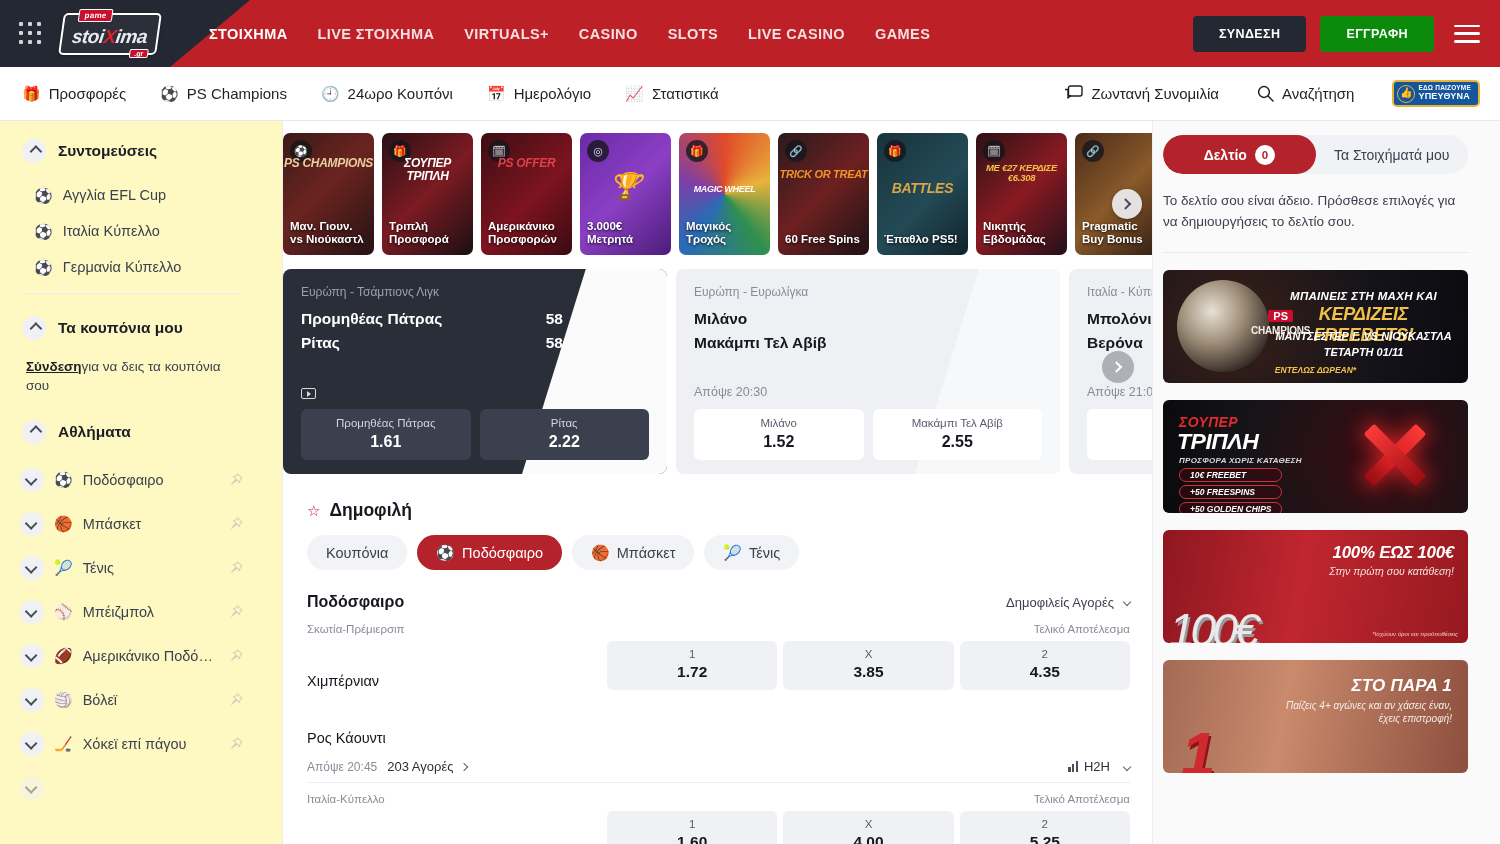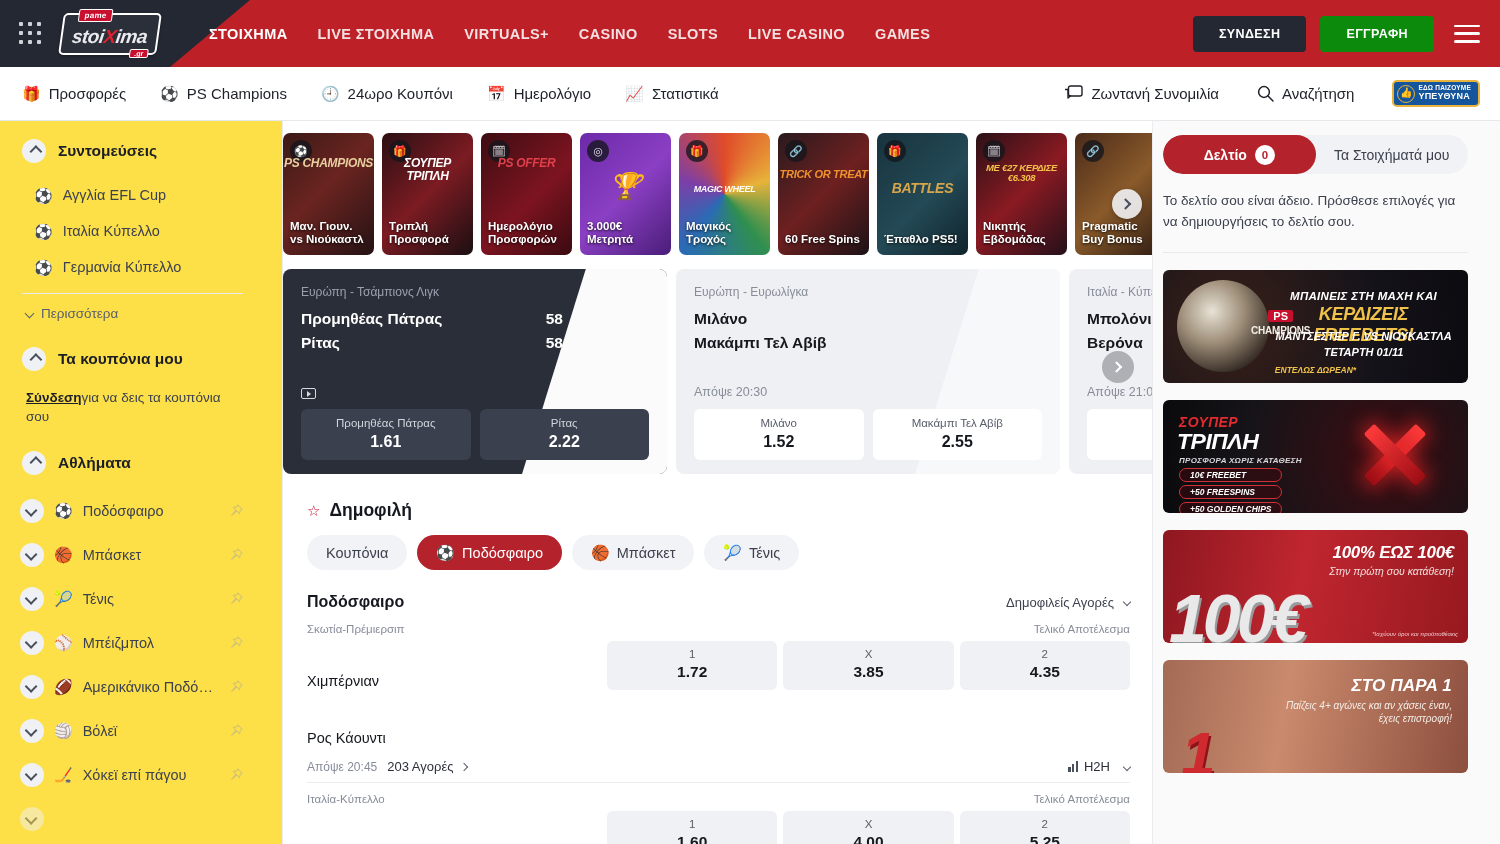--- a/index.html
+++ b/index.html
@@ -120,21 +120,21 @@
     display:flex; align-items:center; justify-content:center; font-size: 10px; color:#fff;
   }
   .svg-ico { display:block; }
 
   
   .layout { display: flex; height: calc(844px - 67px - 54px); }
 
   
   .sidebar {
     width: 283px; flex: 0 0 283px;
-    background: #fde047; border-right: 1px solid #ececf0;
+    background: #fef9c3; border-right: 1px solid #ececf0;
     overflow: hidden; padding: 18px 17px 0 0;
   }
   .side-section-head {
     display: flex; align-items: center; gap: 12px;
     padding: 0 22px; margin-bottom: 14px; cursor: pointer;
   }
   .chev-circle {
     width: 24px; height: 24px; border-radius: 50%; background: #f0f1f4;
     display: flex; align-items: center; justify-content: center; flex: 0 0 24px;
   }
@@ -369,21 +369,21 @@
   .b2-pill {
     border: 1px solid #d03038; border-radius: 9px; padding: 1px 10px;
     color: #fff; font-size: 8.5px; font-weight: 900; font-style: italic; text-align:left;
     background: rgba(60,10,14,.55);
   }
 
   .b3 .t-a { top: 13px; right: 14px; color:#fff; font-size: 17px; font-weight: 900; font-style: italic; letter-spacing:-.3px;}
   .b3 .t-b { top: 35px; right: 14px; color:#f2dede; font-size: 10.5px; font-style: italic;}
   .b3-100 {
     position:absolute; left: 6px; bottom: -14px; z-index:2;
-    font-size: 68px; font-weight: 700; color: #d42a30; font-style: italic;
+    font-size: 46px; font-weight: 400; color: #d42a30; font-style: italic;
     text-shadow: 2px 3px 0 #8e1318, 4px 6px 10px rgba(0,0,0,.4); letter-spacing:-4px;
   }
   .b3-100 span { color: #e9e9ea; text-shadow: 2px 3px 0 #9a9a9c; }
   .b3 .t-e { bottom: 6px; right: 10px; color:#f0c9cb; font-size: 6px; font-style: italic;}
 
   .b4 .t-a { top: 16px; right: 16px; color:#fff; font-size: 17px; font-weight: 900; font-style: italic; letter-spacing:.2px;}
   .b4 .t-b { top: 39px; right: 16px; width: 175px; text-align:right; color:#f4ece7; font-size: 10px; font-style: italic; line-height:1.35;}
   .b4-1 {
     position:absolute; left: 18px; bottom: -16px; z-index: 2;
     font-size: 62px; font-weight: 900; color: #cf2a2f; font-style: italic;
@@ -505,24 +505,20 @@
       <span class="sb-emoji">⚽</span>
       <span class="lbl">Ιταλία Κύπελλο</span>
     </div>
     <div class="side-link">
       <span class="sb-emoji">⚽</span>
       <span class="lbl">Γερμανία Κύπελλο</span>
     </div>
 
     <div class="side-sep"></div>
 
-    <div class="more-row">
-      <i class="chev-sm"></i>
-      <span class="lbl">Περισσότερα</span>
-    </div>
 
     <div class="side-section-head" style="margin-top:22px">
       <span class="chev-circle">
           <i class="chev up"></i>
         </span>
       <span class="title">Τα κουπόνια μου</span>
     </div>
     <div class="coupon-login">
       <a>Σύνδεση</a><span>για να δεις τα κουπόνια σου</span>
     </div>
@@ -626,21 +622,21 @@
             <div class="art-txt" style="color:#ffffff">ΣΟΥΠΕΡ ΤΡΙΠΛΗ</div>
           </div>
         <div class="pc-badge">🎁</div>
         <div class="pc-label">Τριπλή Προσφορά</div>
       </div>
       <div class="promo-card" style="background:linear-gradient(135deg,#3d0d12 0%,#7d1420 55%,#3a0a10 100%)">
         <div class="promo-art">
             <div class="art-txt" style="color:#e0404a">PS OFFER</div>
           </div>
         <div class="pc-badge">🗓</div>
-        <div class="pc-label">Ημερολόγιο Προσφορών</div>
+        <div class="pc-label">Αμερικάνικο Προσφορών</div>
       </div>
       <div class="promo-card" style="background:linear-gradient(135deg,#6b2aa8 0%,#8b3fc4 50%,#4a1d78 100%)">
         <div class="promo-art">
             <div class="art-txt" style="color:#ffd34d;font-size:26px;top:40px">🏆</div>
           </div>
         <div class="pc-badge">◎</div>
         <div class="pc-label">3.000€ Μετρητά</div>
       </div>
       <div class="promo-card" style="background:conic-gradient(#e04b2a,#e8b33a,#2f8f4f,#2a6bb5,#7b3fa8,#e04b2a)">
         <div class="promo-art">

